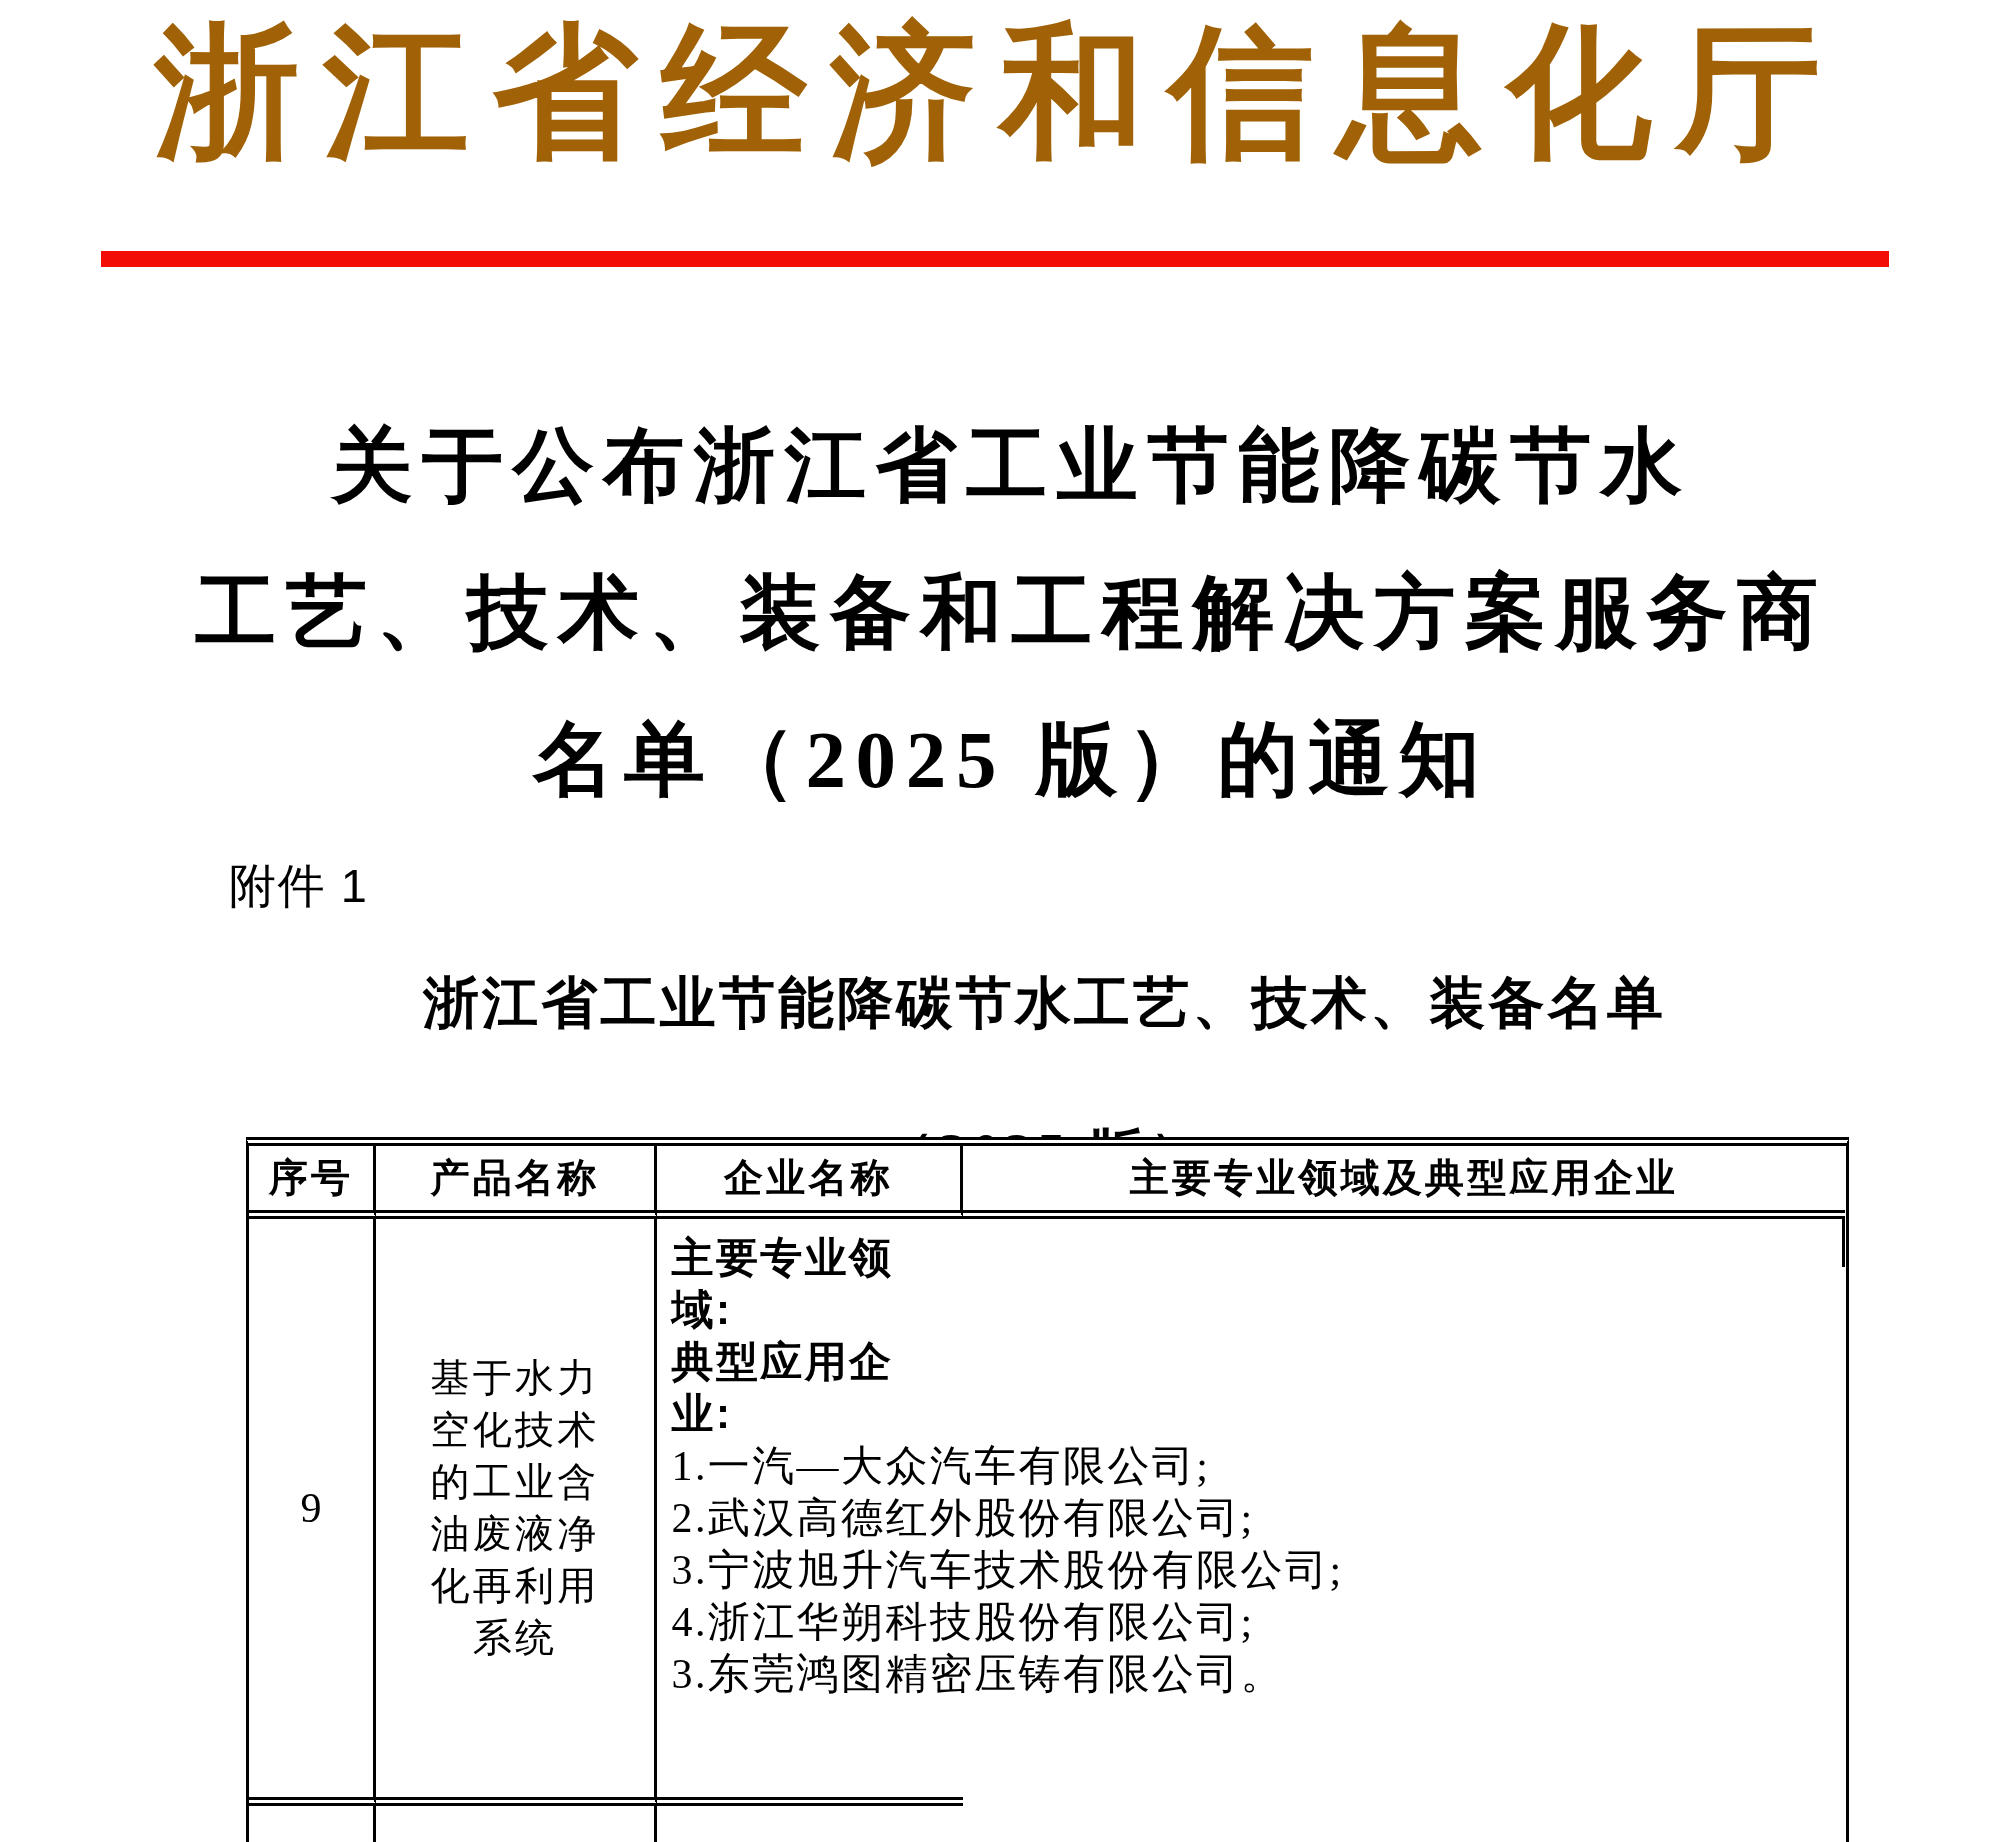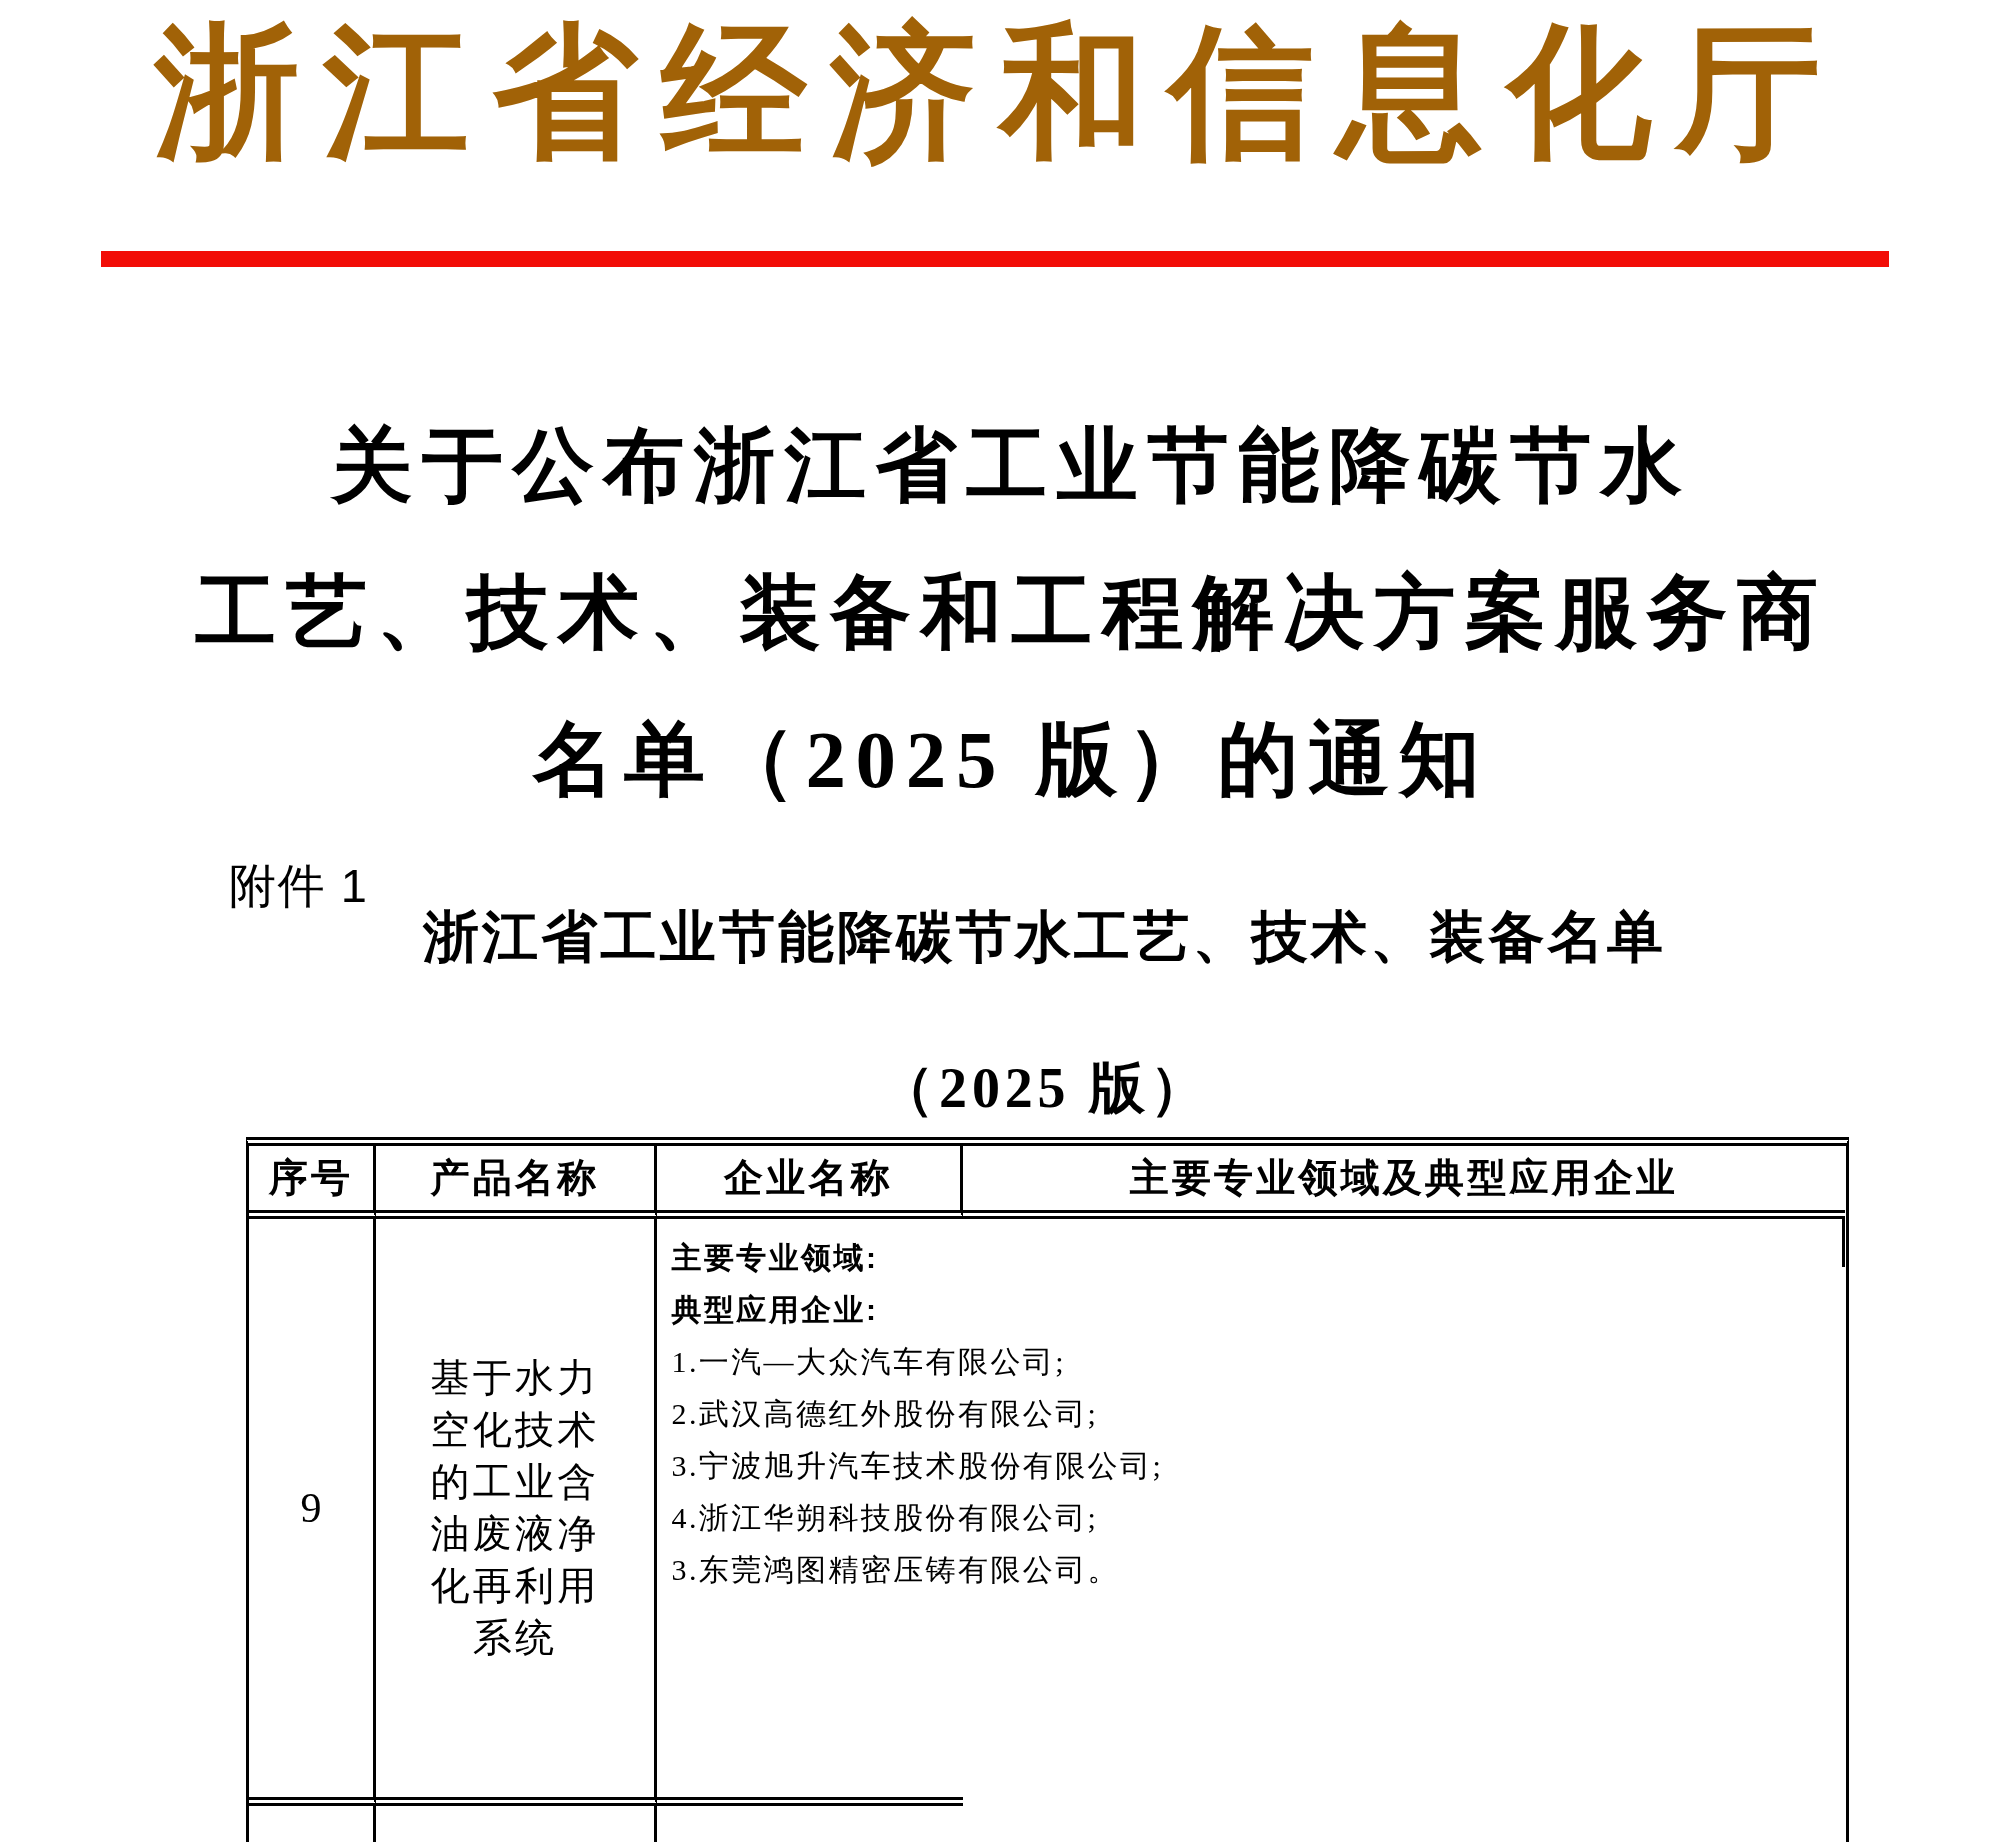--- a/index.html
+++ b/index.html
@@ -46,21 +46,21 @@
   .attachment {
     position:absolute;
     top:857px; left:229px;
     font-family:"Liberation Sans","DejaVu Sans",sans-serif;
     font-size:47px;
     line-height:58px;
     letter-spacing:1.6px;
   }
   .subtitle-block {
     position:absolute;
-    top:862px; left:246px;
+    top:928px; left:246px;
     width:1597px;
     text-align:center;
     font-weight:bold;
     white-space:nowrap;
   }
   .subtitle-line1 { font-size:56px; line-height:151px; letter-spacing:3.2px; }
   .subtitle-line2 { font-size:56px; line-height:151px; letter-spacing:4.8px; }
   .doc-table {
     position:absolute;
     top:1137px; left:246px;
@@ -90,21 +90,21 @@
     text-align:center;
     font-size:39px;
     line-height:52px;
   }
   .td.last { border-right:none; display:block; text-align:left; }
   .td-index { font-size:42px; }
   .td-product { padding:0 48px; letter-spacing:3.2px; }
   .td-company { padding:0 26px; letter-spacing:1.6px; }
   .td-detail {
     padding:13px 16px 0 14.5px;
-    font-size:30px;
+    font-size:42px;
     line-height:52px;
     letter-spacing:2.4px;
   }
   .detail-label {
     font-family:"Liberation Sans","DejaVu Sans",sans-serif;
     font-weight:bold;
   }
   .detail-paragraph { text-align:justify; }
   .app-line { white-space:nowrap; }
   .stub {

